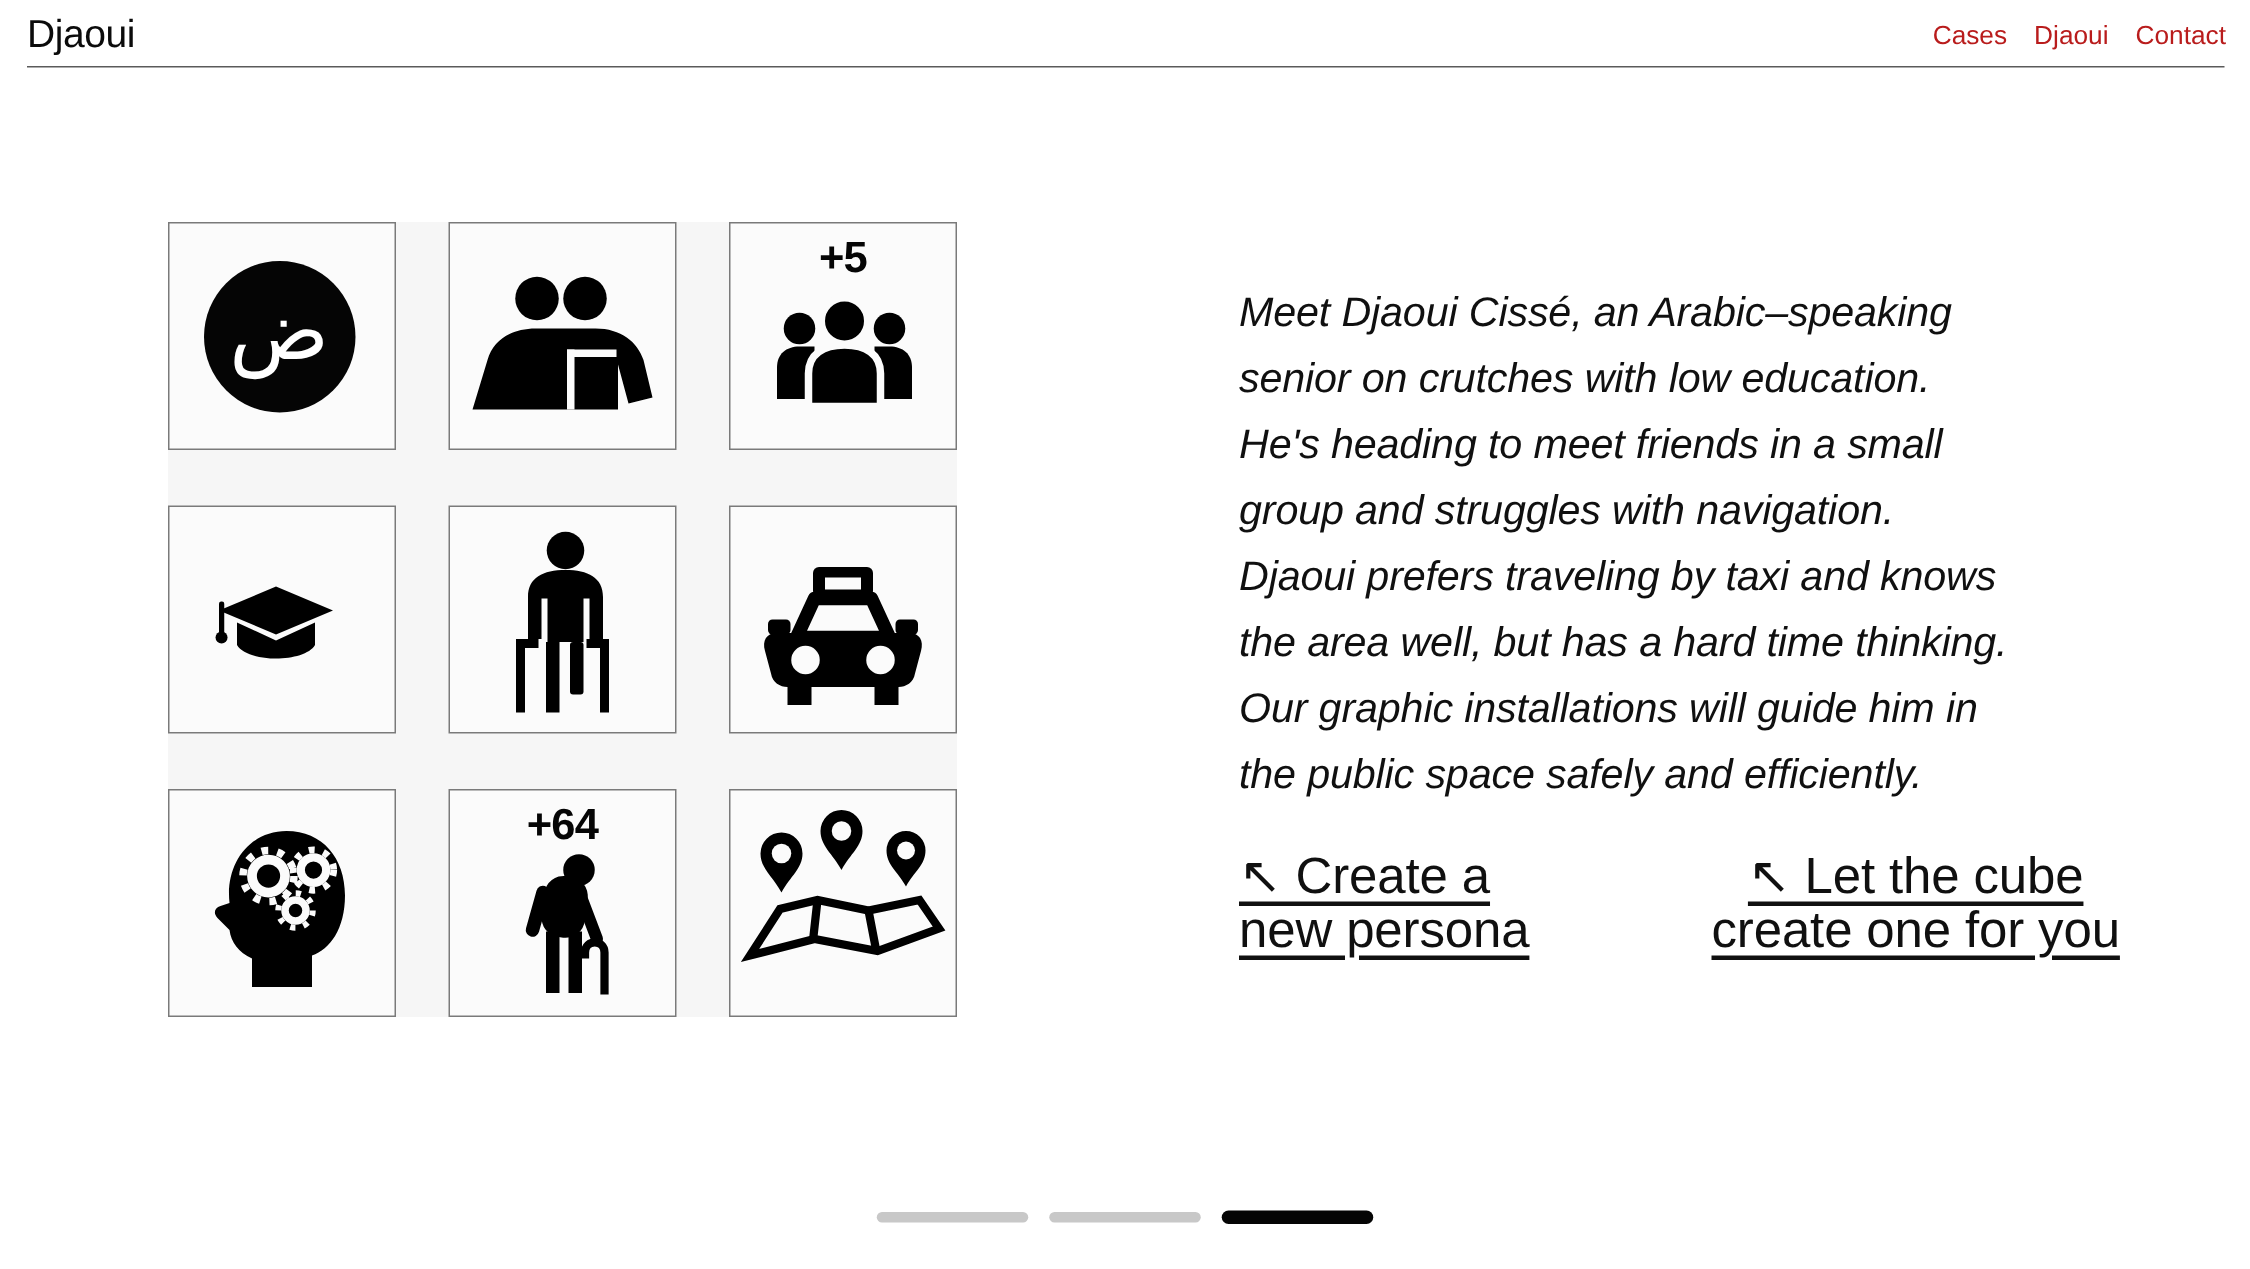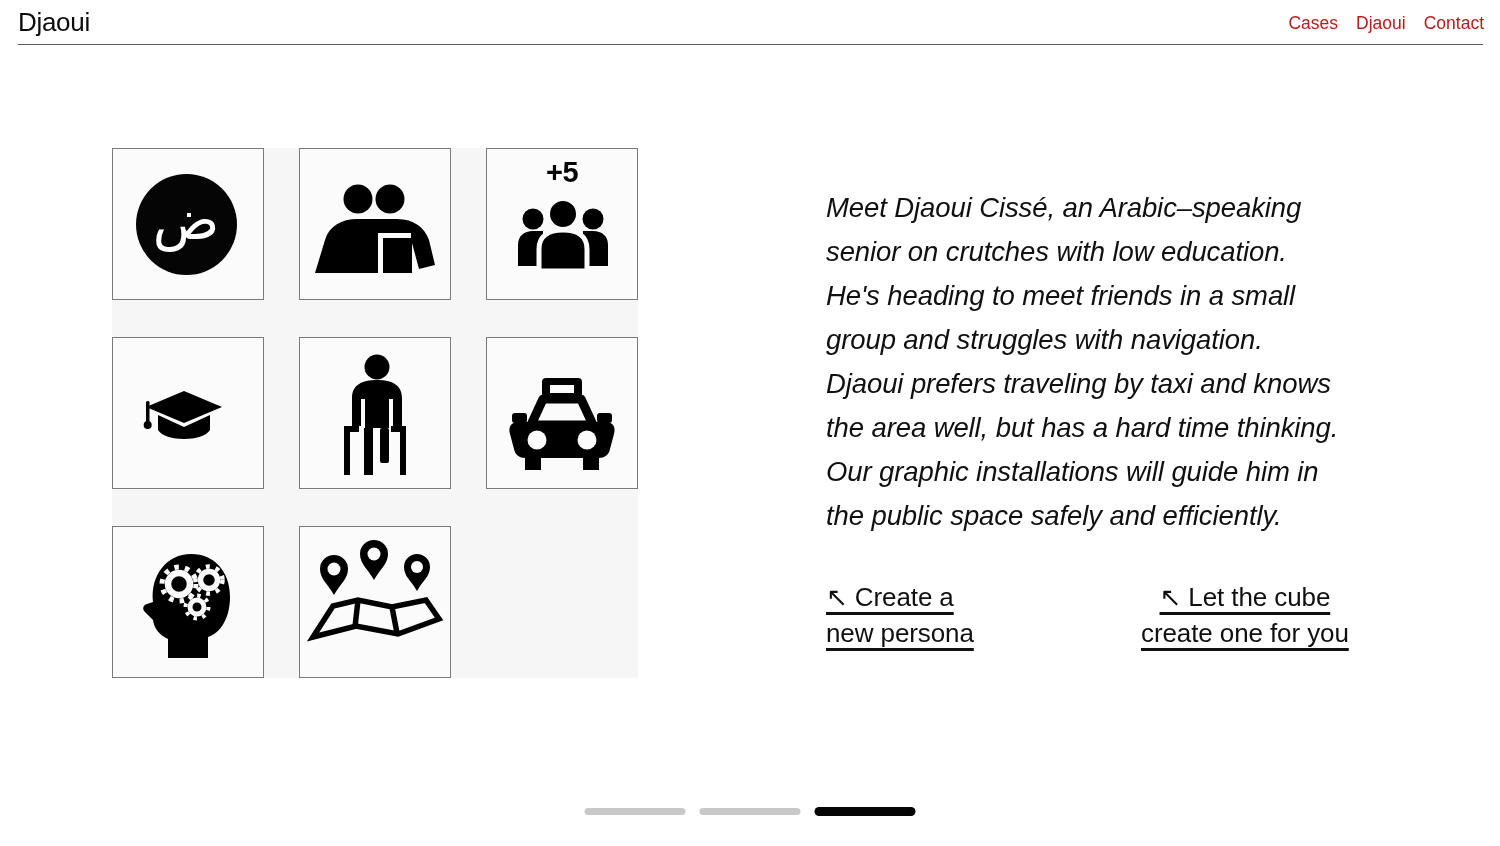--- a/index.html
+++ b/index.html
@@ -24,21 +24,21 @@
   .tile svg { width:150px; height:150px; display:block; }
   .badge { position:absolute; top:7px; left:0; right:0; text-align:center;
            font-size:29px; font-weight:700; letter-spacing:-0.5px; color:#050505; }
   .circle-lang { width:101px; height:101px; border-radius:50%; background:#050505;
                  display:flex; align-items:center; justify-content:center; margin-right:4px; }
   .circle-lang span { color:#ffffff; font-size:55px; line-height:1; transform:translateY(-4px); }
 
   
   .description { position:absolute; left:826px; top:186px; width:630px;
                  font-size:27.5px; line-height:44px; white-space:pre-line; letter-spacing:-0.1px;font-style:italic; }
-  .cta { position:absolute; top:580px; font-size:26px; line-height:35.5px;
+  .cta { position:absolute; top:567px; font-size:34px; line-height:35.5px;
          white-space:pre-line; color:#101010; text-decoration:underline;
          text-decoration-thickness:2.5px; text-underline-offset:6px; letter-spacing:-0.1px; }
   .cta.one { left:826px; }
   .cta.two { left:1141px;text-align:center; }
 
   
   .carousel { position:absolute; bottom:30px; left:50%; transform:translateX(-50%);
               display:flex; align-items:center; gap:14px; }
   .bar { width:101px; height:7px; border-radius:4px; background:#c8c8c8; cursor:pointer; }
   .bar.active { height:9px; border-radius:4.5px; background:#050505; }
@@ -138,20 +138,34 @@
         <circle cx="66" cy="57" r="11" stroke-width="6.5"></circle>
         <circle cx="66" cy="57" r="17" stroke-width="5" stroke-dasharray="4.5 6.2"></circle>
         <circle cx="96" cy="53" r="8.5" stroke-width="5.5"></circle>
         <circle cx="96" cy="53" r="13.5" stroke-width="4.5" stroke-dasharray="4 6"></circle>
         <circle cx="84" cy="80" r="7" stroke-width="5"></circle>
         <circle cx="84" cy="80" r="11.5" stroke-width="4" stroke-dasharray="3.5 5.5"></circle>
       </g>
     </svg>
   </div>
 
+  <div class="tile">
+    <span class="badge">+64</span>
+    <svg viewBox="0 0 150 150">
+      <g fill="#000">
+        <circle cx="86" cy="53" r="10.5"></circle>
+        <rect x="62" y="57" width="29" height="41" rx="13" transform="rotate(7 76 77)"></rect>
+        <rect x="64" y="94" width="9" height="41"></rect>
+        <rect x="79" y="94" width="9" height="41"></rect>
+      </g>
+      <path d="M62,68 L55,93" stroke="#000" stroke-width="9" stroke-linecap="round" fill="none"></path>
+      <path d="M87,70 L98,99" stroke="#000" stroke-width="8" stroke-linecap="round" fill="none"></path>
+      <path d="M90,112 L90,108 C90,99 103,99 103,108 L103,136" fill="none" stroke="#000" stroke-width="5.5"></path>
+    </svg>
+  </div>
 
   <div class="tile">
     <svg viewBox="0 0 150 150">
       <g fill="#000">
         <path d="M34,68 C28,57 20,52 20,42 A14,14 0 1 1 48,42 C48,52 40,57 34,68 Z"></path>
         <path d="M74,53 C68,42 60,37 60,27 A14,14 0 1 1 88,27 C88,37 80,42 74,53 Z"></path>
         <path d="M117,64 C111.5,54 104,49.5 104,40 A13,13 0 1 1 130,40 C130,49.5 122.5,54 117,64 Z"></path>
       </g>
       <circle cx="34" cy="42" r="6.5" fill="#fbfbfb"></circle>
       <circle cx="74" cy="27" r="6.5" fill="#fbfbfb"></circle>

